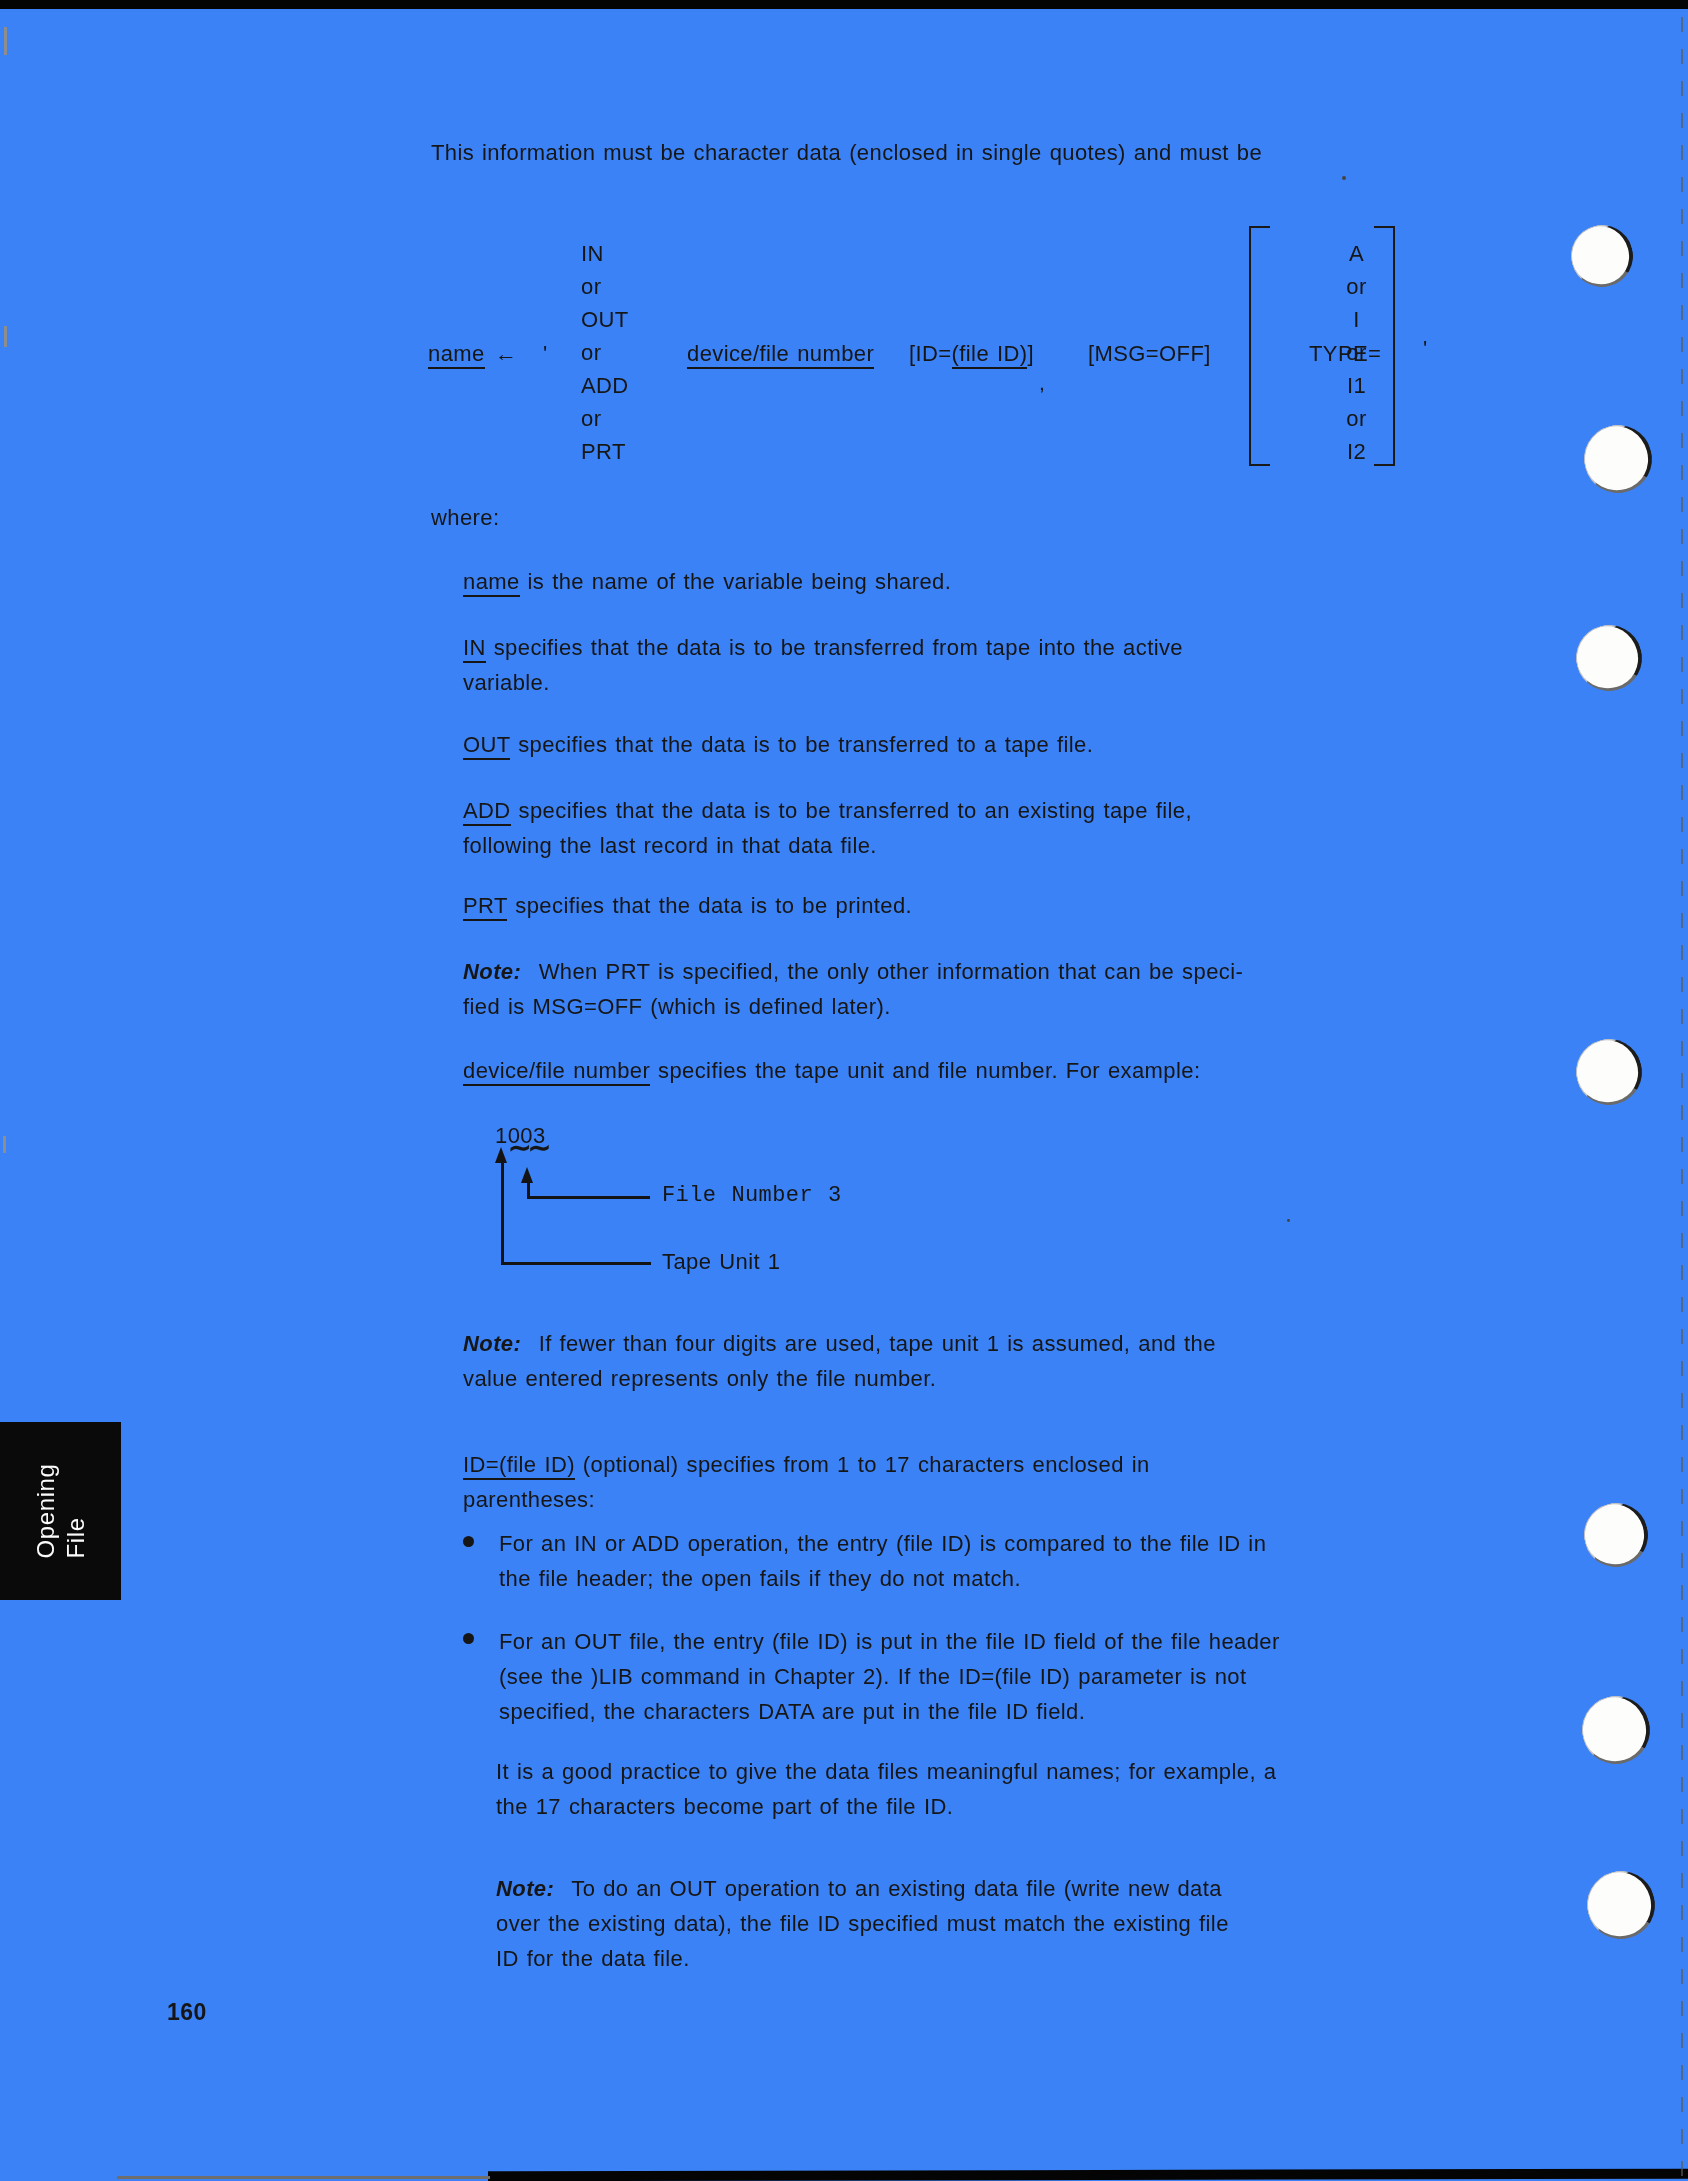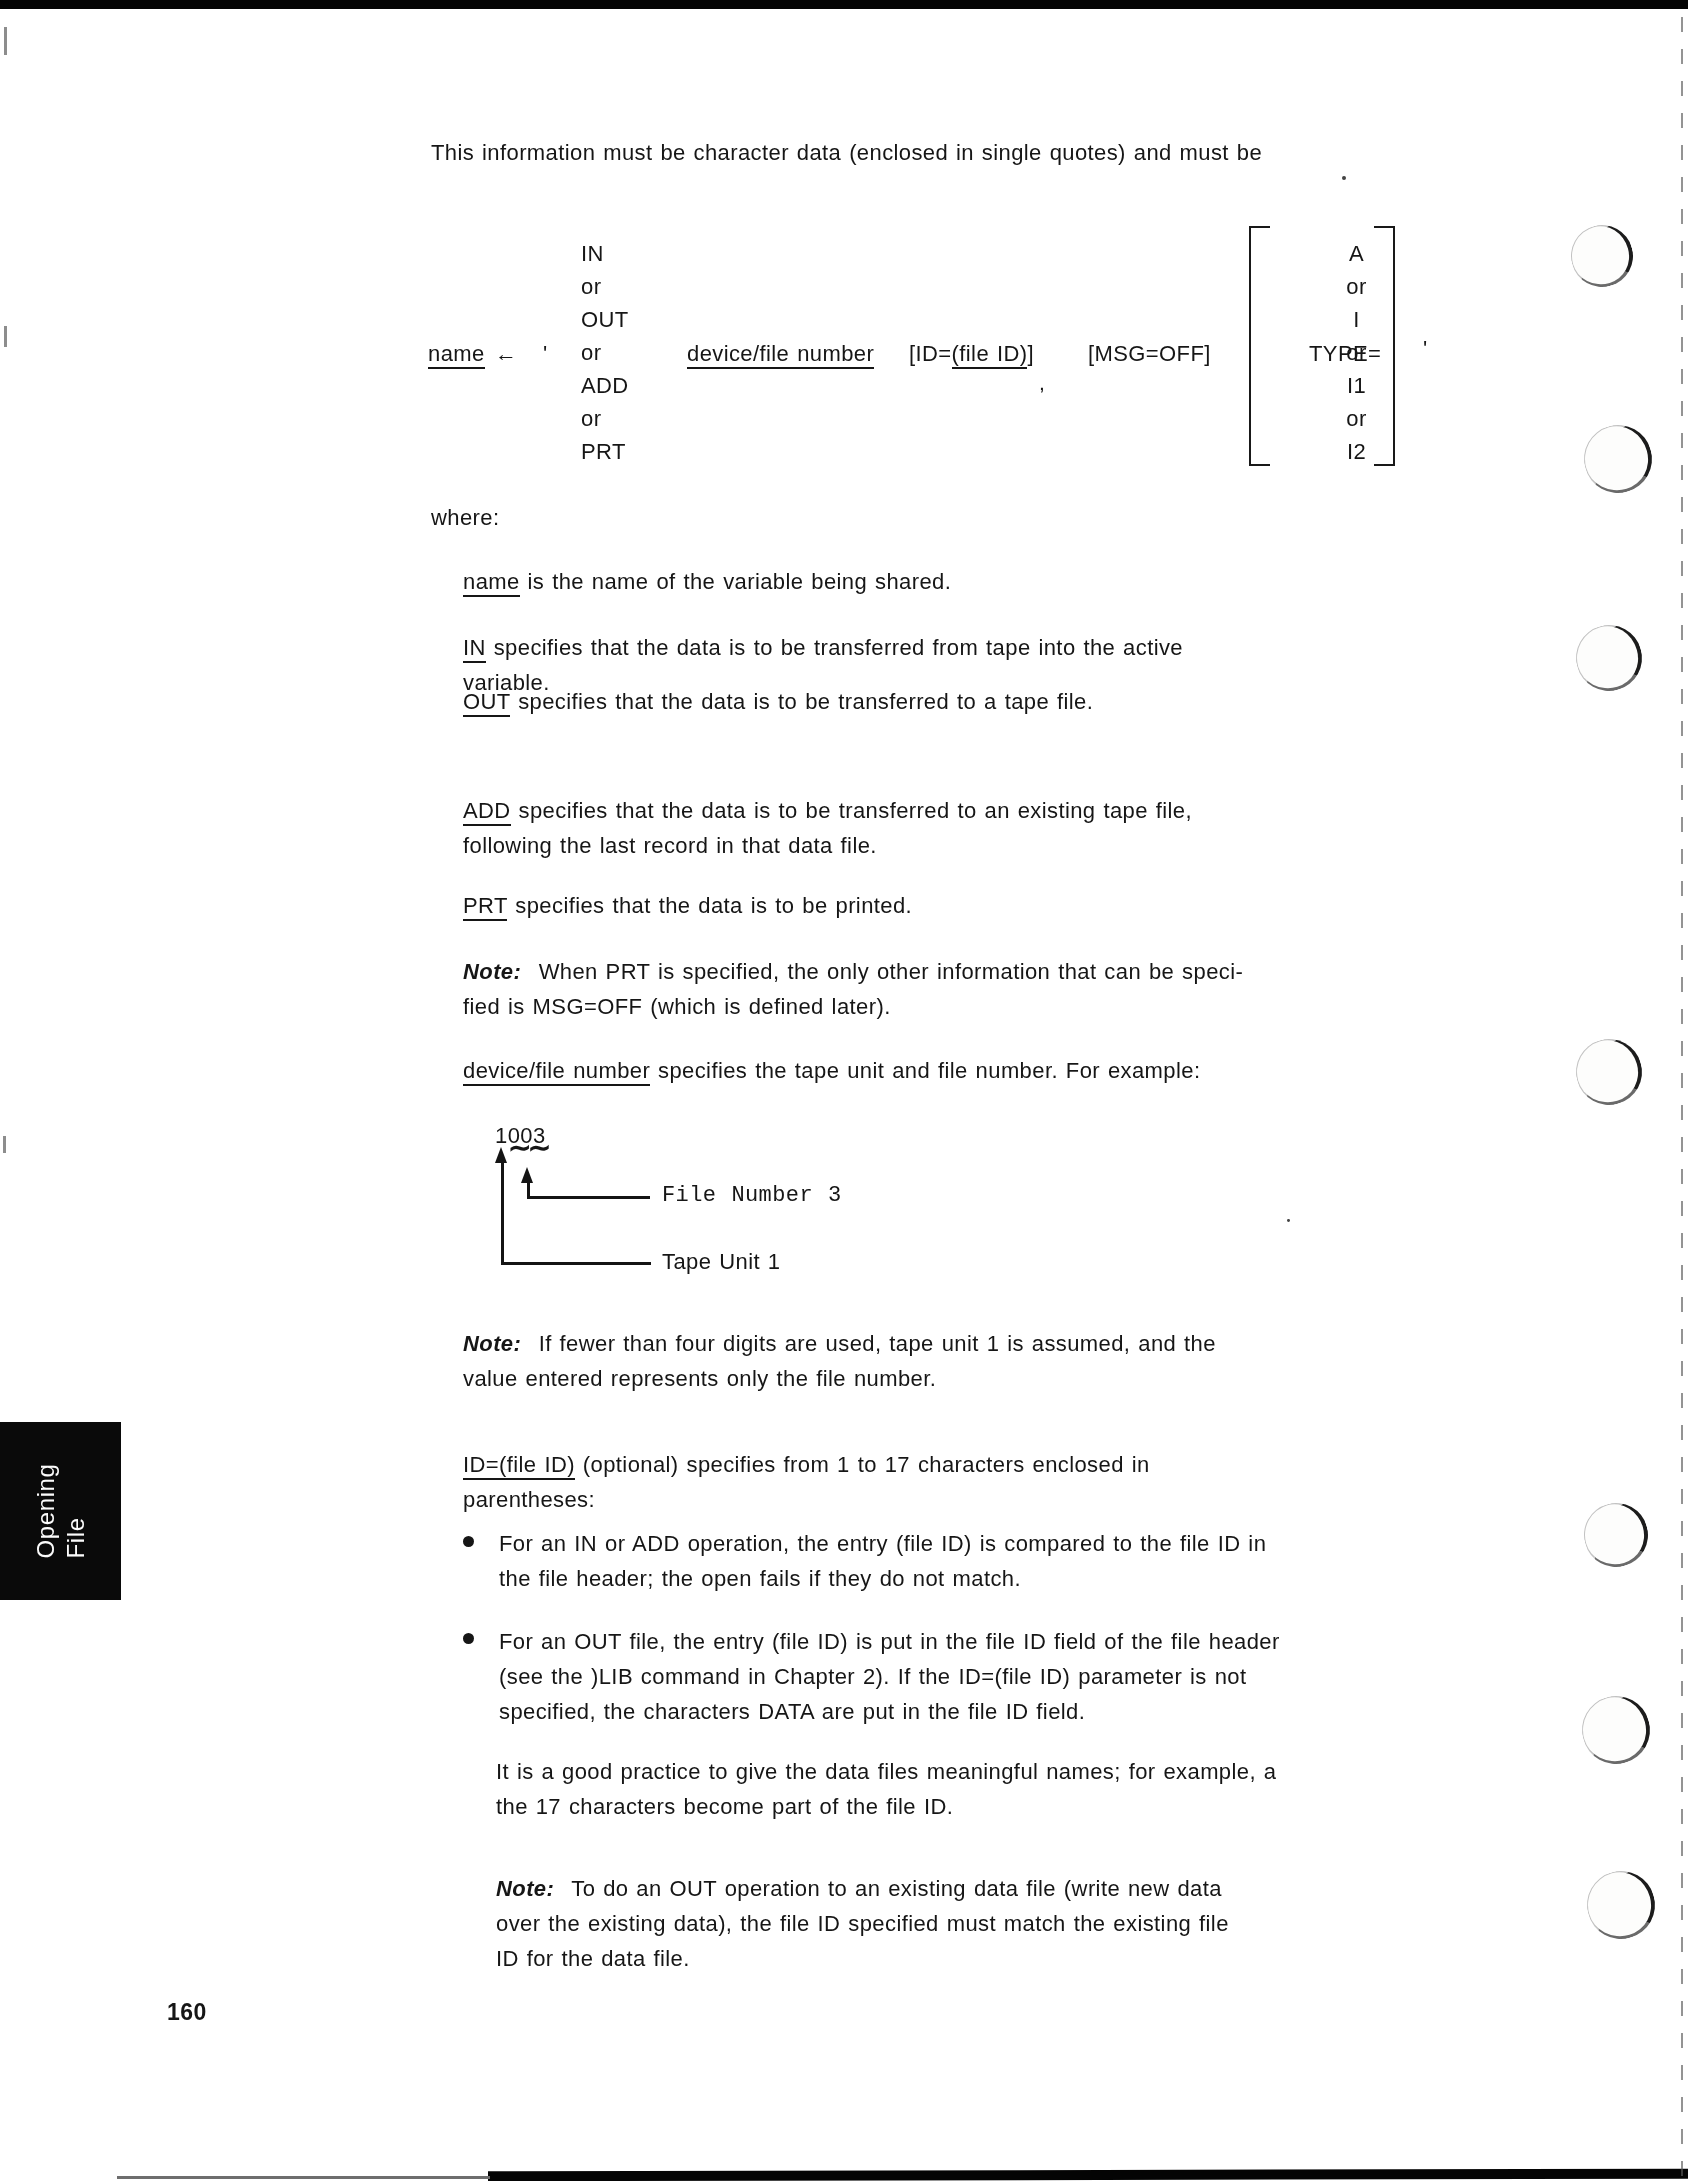--- a/index.html
+++ b/index.html
@@ -1,17 +1,17 @@
 <!DOCTYPE html>
 <html style="font-size:15px"><head>
 <meta charset="utf-8">
 <style>
   html,body{margin:0;padding:0;background:#e8e8e8;}
   .page{
-    position:relative; width:1688px; height:2181px; background:#ffffff;
+    position:relative; width:1688px; height:2181px; background:#3b82f6;
     font-family:"Liberation Sans", sans-serif; font-size:22px; color:#161616;
     letter-spacing:0.4px; word-spacing:1.4px; overflow:hidden;
   }
   .abs{position:absolute;}
   .ln{white-space:nowrap; line-height:35px;}
   .ul{border-bottom:2.8px solid #161616; padding-bottom:0.9px;}
   .note-label{font-style:italic; font-weight:bold; margin-right:9.5px;}
   .srow{white-space:nowrap; line-height:33px;}
   .stack{position:absolute;}
   .bracket-l{position:absolute; width:21px; height:240px; border-left:2.8px solid #191919;
@@ -117,21 +117,21 @@
 
   <div class="abs" style="left:463px; top:564px;">
     <div class="ln"><span class="ul">name</span><span> is the name of the variable being shared.</span></div>
   </div>
 
   <div class="abs" style="left:463px; top:630px;">
     <div class="ln"><span class="ul">IN</span><span> specifies that the data is to be transferred from tape into the active</span></div>
     <div class="ln">variable.</div>
   </div>
 
-  <div class="abs" style="left:463px; top:684px;text-align:center;">
+  <div class="abs" style="left:463px; top:727px;text-align:center;">
     <div class="ln"><span class="ul">OUT</span><span> specifies that the data is to be transferred to a tape file.</span></div>
   </div>
 
   <div class="abs" style="left:463px; top:793px;">
     <div class="ln"><span class="ul">ADD</span><span> specifies that the data is to be transferred to an existing tape file,</span></div>
     <div class="ln">following the last record in that data file.</div>
   </div>
 
   <div class="abs" style="left:463px; top:888px;">
     <div class="ln"><span class="ul">PRT</span><span> specifies that the data is to be printed.</span></div>

